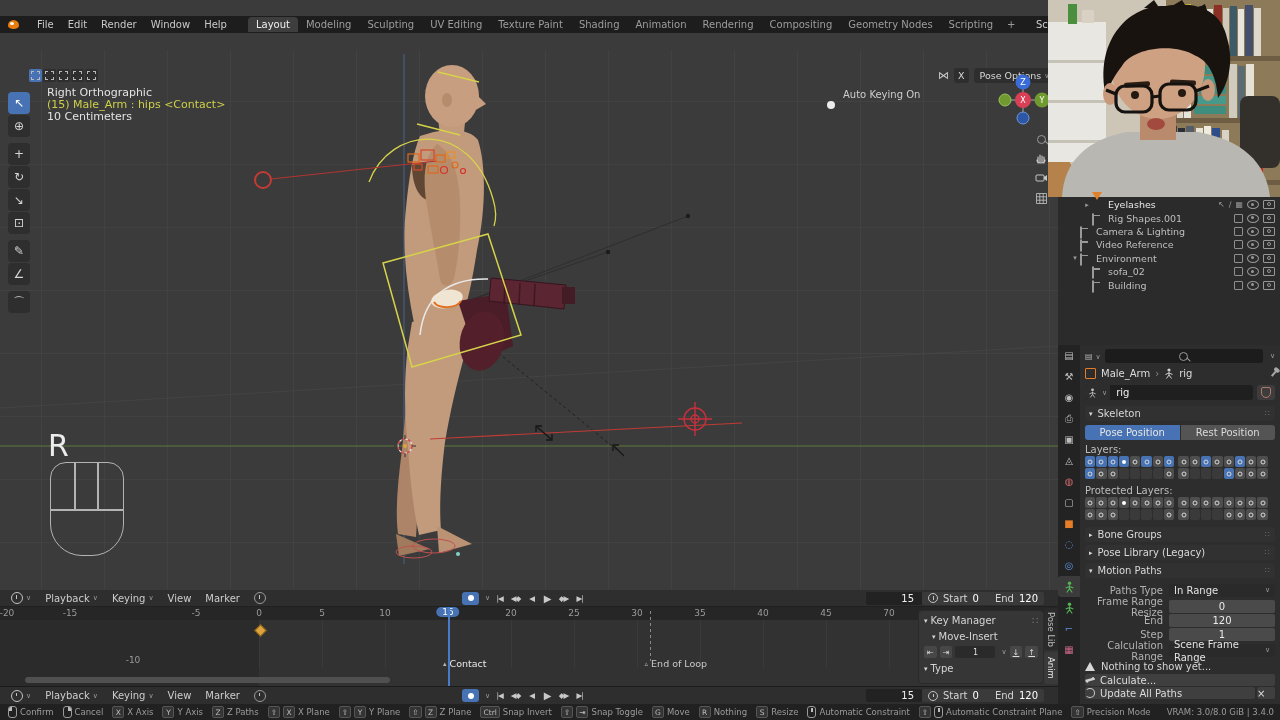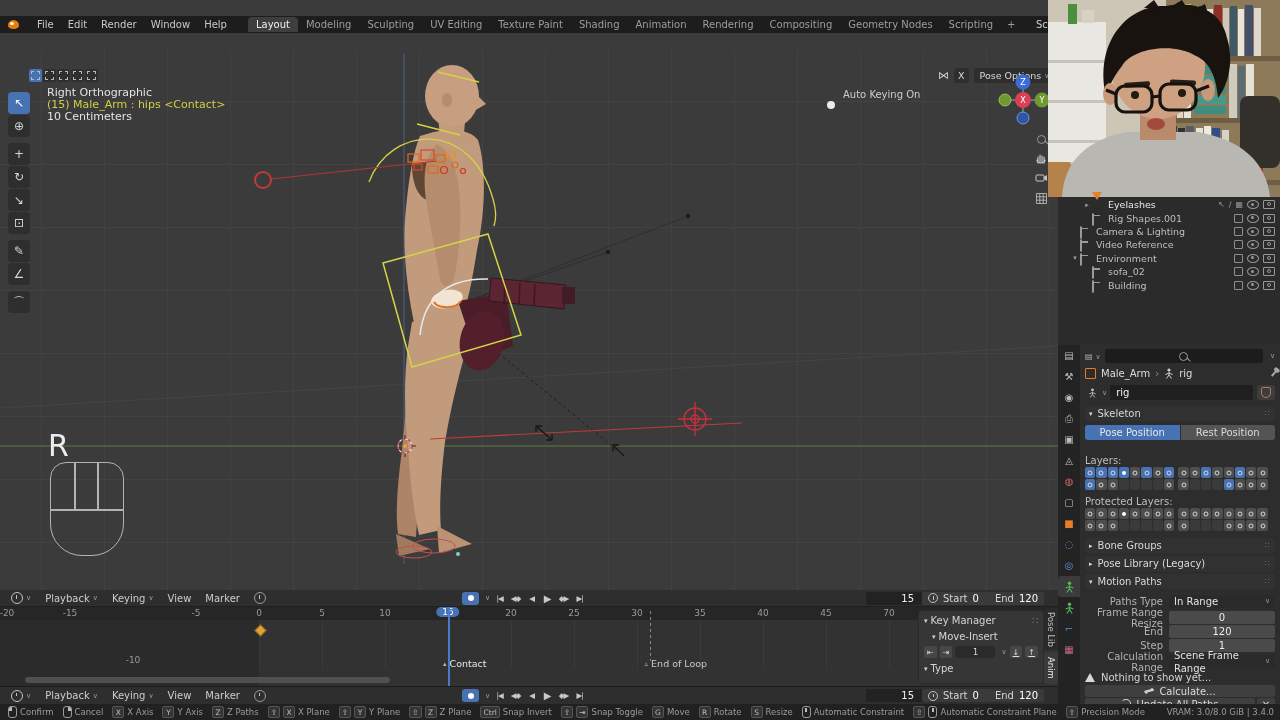--- a/index.html
+++ b/index.html
@@ -71,21 +71,21 @@
   .pdrop{background:#2a2a2a;border-radius:2px;color:#e2e2e2;display:flex;align-items:center;padding:0 5px;}
   .phead{color:#d8d8d8;display:flex;align-items:center;gap:5px;font-size:10px;background:#313131;border-radius:3px;padding:0 4px;}
   .phead .grip{margin-left:auto;color:#6f6f6f;font-size:8px;letter-spacing:1px;}
   .seg{flex:1;height:15px;display:flex;align-items:center;justify-content:center;color:#e6e6e6;background:#545454;}
   .lgrid{display:flex;gap:4px;}
   .lblk{display:flex;gap:1px;}
   .lcell{width:10.3px;height:11px;border-radius:2px;position:relative;}
   .lcell .dot{position:absolute;left:50%;top:50%;width:4px;height:4px;border-radius:50%;transform:translate(-50%,-50%);}
   .mplabel{width:78px;text-align:right;color:#b2b2b2;padding-right:6px;flex:none;}
   .warn-tri{width:0;height:0;border-left:5px solid transparent;border-right:5px solid transparent;border-bottom:9px solid #d8d8d8;position:relative;margin-right:6px;}
-  .pbtn{flex:1;height:12px;background:#3f3f3f;border-radius:2px;color:#dcdcdc;display:flex;align-items:center;justify-content:center;gap:5px;}
+  .pbtn{flex:1;height:12px;background:#3f3f3f;border-radius:2px;color:#dcdcdc;display:flex;align-items:center;justify-content:flex-start;gap:5px;}
   .shield{width:8px;height:9px;border:1px solid #b5776a;border-radius:2px 2px 5px 5px;display:inline-block;}
   .pin{width:2px;height:7px;background:#a8a8a8;transform:rotate(40deg);position:relative;display:inline-block;}
   .pin::before{content:"";position:absolute;top:-3px;left:-2px;width:6px;height:4px;border-radius:2px;background:#a8a8a8;}
   
   #timeline{left:0;top:590px;width:1058px;height:96px;background:#2b2b2b;}
   .tlhead{position:relative;height:17px;background:#2e2e2e;display:flex;align-items:center;border-bottom:1px solid #202020;box-sizing:border-box;}
   .tlhead .m{padding:0 7px;color:#cdcdcd;display:flex;align-items:center;}
   .tlrange{position:absolute;left:259px;top:17px;width:799px;height:79px;background:#323232;}
   #ruler{position:absolute;left:0;top:17px;width:1058px;height:13px;background:#262626;}
   #ruler .tick{position:absolute;top:1px;transform:translateX(-50%);color:#9a9a9a;font-size:9px;}
@@ -590,21 +590,21 @@
       </div>
       <div class="phead" style="margin-top:6px;height:15px">
         <span style="font-size:7px">▾</span>
           <span>Skeleton</span>
           <span class="grip">∷</span>
       </div>
       <div class="prow" style="margin-top:4px">
         <span class="seg" style="background:#4772b3;border-radius:3px 0 0 3px">Pose Position</span>
         <span class="seg" style="border-radius:0 3px 3px 0;margin-left:1px;color:#dadada">Rest Position</span>
       </div>
-      <div style="margin-top:15px;color:#bdbdbd">Layers:</div>
+      <div style="margin-top:4px;color:#bdbdbd">Layers:</div>
       <div id="layers-grid" style="margin-top:1px">
           <div class="lgrid" style="margin-top: 0px;">
             <div class="lblk">
               <span class="lcell" style="background: rgb(71, 114, 179);">
                 <span class="dot" style="border: 1px solid rgb(216, 216, 216); width: 3px; height: 3px;"></span>
               </span>
               <span class="lcell" style="background: rgb(71, 114, 179);">
                 <span class="dot" style="border: 1px solid rgb(216, 216, 216); width: 3px; height: 3px;"></span>
               </span>
               <span class="lcell" style="background: rgb(71, 114, 179);">
@@ -1041,21 +1041,21 @@
           <span class="kcap">⇧</span>
           <span class="kcap">⇥</span>
           <span>Snap Toggle</span>
         </span>
         <span class="sitem">
           <span class="kcap">G</span>
           <span>Move</span>
         </span>
         <span class="sitem">
           <span class="kcap">R</span>
-          <span>Rotate</span>
+          <span>Nothing</span>
         </span>
         <span class="sitem">
           <span class="kcap">S</span>
           <span>Resize</span>
         </span>
         <span class="sitem">
           <span class="mouse m"></span>
           <span>Automatic Constraint</span>
         </span>
         <span class="sitem">

